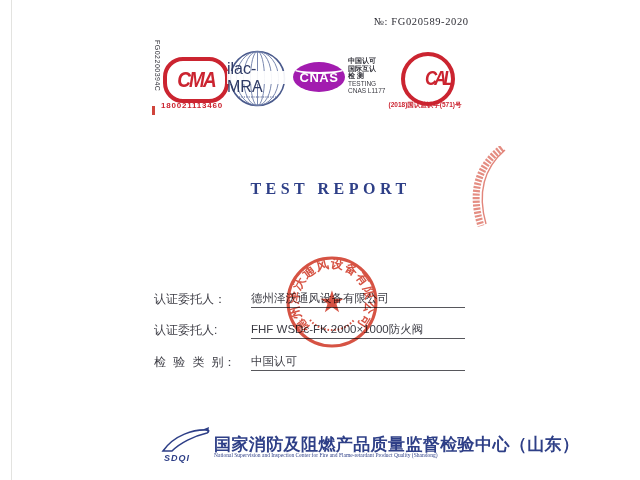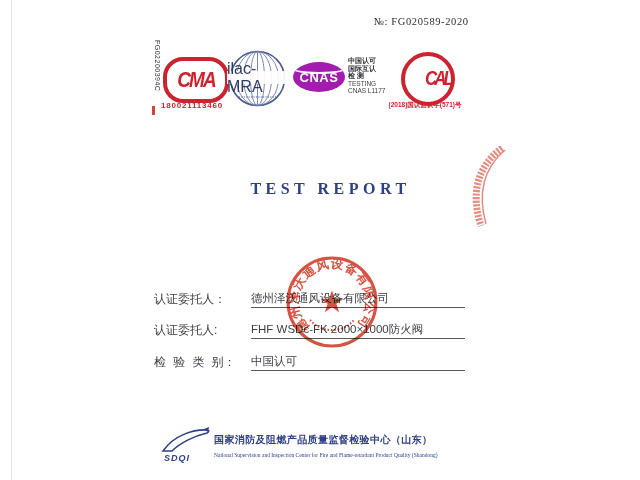--- a/index.html
+++ b/index.html
@@ -57,21 +57,21 @@
   .field-row .val{display:inline-block;width:214px;margin-left:3px;font-size:11.5px;
     color:#3c3c44;border-bottom:1px solid #57575c;padding-bottom:1px;white-space:nowrap;}
   .row1{top:290px;} .row2{top:321px;} .row3{top:353px;font-family:Liberation Mono, monospace;}
   
   .big-stamp{left:272px;top:254px;width:96px;height:96px;opacity:0.9;
     mix-blend-mode:multiply;}
   .partial-stamp{left:452px;top:146px;width:44px;height:82px;opacity:0.8;
     mix-blend-mode:multiply;}
   
   .footer-logo{left:148px;top:427px;width:52px;height:36px;}
-  .footer-zh{left:202px;top:433px;font-size:10px;font-weight:bold;color:#2e3f87;
+  .footer-zh{left:202px;top:433px;font-size:17px;font-weight:bold;color:#2e3f87;
     letter-spacing:0.4px;white-space:nowrap;}
   .footer-en{left:202px;top:452px;font-size:5.5px;color:#2e3f87;white-space:nowrap;
     font-family:"Liberation Serif",serif;}
 </style>
 </head>
 <body>
 
 <div class="page">
 
   <div class="abs report-no">№: FG020589-2020</div>

